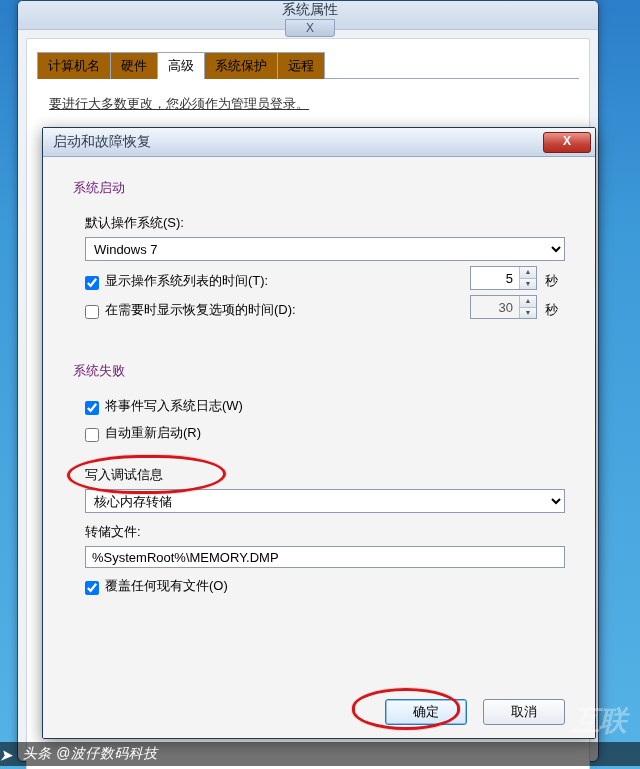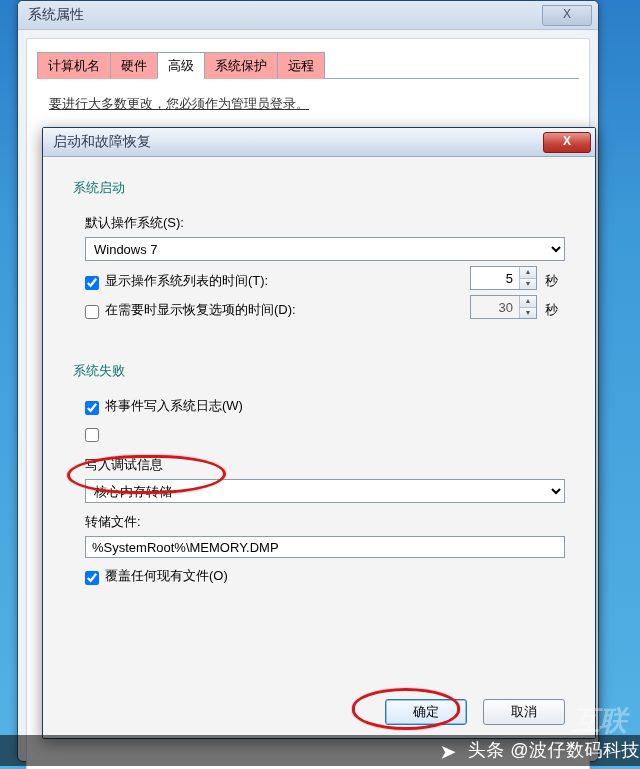--- a/index.html
+++ b/index.html
@@ -5,48 +5,48 @@
 html,body{margin:0;padding:0;width:640px;height:769px;overflow:hidden;
   font-family:"Microsoft YaHei","SimSun",Tahoma,sans-serif;font-size:13px;
   background:linear-gradient(180deg,#2b7ec9 0%,#3d9ad8 30%,#56b3e6 100%);}
 
 .win-parent{position:absolute;left:17px;top:0;width:580px;height:760px;
   background:#eef2f7;border:1px solid #24486f;border-radius:6px;
   box-shadow:0 0 8px rgba(0,0,0,.35);}
 .win-parent .titlebar{height:28px;
   background:linear-gradient(180deg,#dfe9f5 0%,#cdd9e8 100%);
   border-bottom:1px solid #b6c4d6;border-radius:5px 5px 0 0;
-  display:flex;align-items:center;padding:0 6px 0 10px;color:#2d3b4e;}
+  display:flex;align-items:center;padding:0 6px 0 10px;color:#2d3b4e;flex-direction:column;}
 .win-parent .titlebar .title{flex:1;font-size:14px;}
 .win-parent .titlebar .xbtn{width:48px;height:19px;border-radius:0 0 3px 3px;
   background:linear-gradient(180deg,#d6e2f1,#b9c8dc);border:1px solid #8fa3bc;
   color:#43546b;text-align:center;font-size:12px;line-height:16px;cursor:pointer;}
 .win-parent .body{position:relative;height:calc(100% - 28px);background:#fff;
   margin:8px;border:1px solid #d0d7e1;border-radius:2px;}
 .tabs{display:flex;gap:0;margin:12px 10px 0 10px;border-bottom:1px solid #9aa8bb;
   font-size:13px;}
 .tab{padding:4px 10px 3px;border:1px solid #9aa8bb;border-bottom:none;
-  background:#fca5a5;margin-right:-1px;position:relative;top:1px;cursor:pointer;}
+  background:#a16207;margin-right:-1px;position:relative;top:1px;cursor:pointer;}
 .tab.active{background:#fff;border-bottom:1px solid #fff;}
 .partext{margin:16px 22px 0;color:#333;text-decoration:underline;}
 
 .win{position:absolute;left:42px;top:127px;width:552px;height:610px;
   border:1px solid #1e3a57;border-radius:2px;
   box-shadow:0 4px 16px rgba(0,0,0,.45);overflow:hidden;}
 .win .titlebar{height:28px;display:flex;align-items:center;padding:0 4px 0 10px;
   background:linear-gradient(180deg,#f3f7fc 0%,#dfe8f4 45%,#c7d5e8 100%);
   border-bottom:1px solid #98aac2;font-size:14px;color:#2d3b4e;}
 .win .titlebar .title{flex:1;}
 .win .titlebar .close{width:46px;height:19px;border-radius:3px;
   background:linear-gradient(180deg,#e9938a,#c34137 60%,#b32c22);
   border:1px solid #7a1e17;color:#fff;text-align:center;font-size:12px;
   line-height:17px;font-weight:bold;cursor:pointer;}
 .win .content{background:#f4f4f4;height:calc(100% - 28px);padding:22px 30px 14px;
   box-sizing:border-box;display:flex;flex-direction:column;}
-.section-title{font-size:13px;margin-bottom:8px;color:#0f766e;}
+.section-title{font-size:13px;margin-bottom:8px;color:#701a75;}
 .section{margin-left:12px;}
 .row{display:flex;align-items:flex-end;margin:5px 0;min-height:22px;}
 .row label{flex:1;}
 select.combo{width:100%;height:24px;border:1px solid #8c9bae;background:#fff;
   font-size:13px;padding:1px 4px;}
 .spin{display:inline-flex;align-items:stretch;height:22px;border:1px solid #8c9bae;
   background:#fff;}
 .spin.disabled{background:#f4f4f4;color:#888;}
 .spin input{width:36px;border:none;text-align:right;padding:0 6px;font-size:13px;
   background:transparent;outline:none;}
@@ -66,23 +66,23 @@
 .btn.default{border:1px solid #2f75bb;
   box-shadow:0 0 0 1px rgba(78,151,218,.55) inset;
   background:linear-gradient(180deg,#f6fbff,#d7e9fa);}
 
 .anno{position:absolute;border:3px solid #d3161a;border-radius:50%/50%;
   pointer-events:none;box-shadow:0 0 0 1px rgba(211,22,26,.15);}
 .anno1{left:67px;top:455px;width:153px;height:33px;border-radius:80px/22px;
   transform:rotate(-0.5deg);}
 .anno2{left:352px;top:688px;width:102px;height:36px;border-radius:60px/22px;}
 
-.footer{position:absolute;left:0;bottom:3px;width:640px;text-align:right;
-  font-size:18px;color:#fff;background:rgba(0,0,0,.55);padding:3px 0;
-  letter-spacing:.5px;}
+.footer{position:absolute;left:0;bottom:3px;width:640px;text-align:left;
+  font-size:14px;color:#fff;background:rgba(0,0,0,.55);padding:3px 0;
+  letter-spacing:.5px;font-style:italic;}
 .footer .logo{display:inline-block;vertical-align:-2px;margin-right:6px;
   font-weight:bold;color:#fff;}
 .wmk{position:absolute;right:14px;bottom:29px;color:rgba(255,255,255,.35);
   font-style:italic;font-weight:bold;font-size:28px;letter-spacing:-1px;
   pointer-events:none;}
 </style>
 </head>
 <body>
 
 <div class="win-parent">
@@ -148,22 +148,23 @@
     <div style="height:38px"></div>
 
     <div class="section-title">系统失败</div>
     <div class="section">
       <div class="row">
         <input type="checkbox" class="chk" checked="" style="">
         <label>将事件写入系统日志(W)</label>
       </div>
       <div class="row">
         <input type="checkbox" class="chk" style="">
-      </div>
-      <div class="row" style="margin-top:10px">
+        <label>自动重新启动(R)</label>
+      </div>
+      <div class="row" style="margin-top:20px">
         <label>写入调试信息</label>
       </div>
       <div class="row">
         <select class="combo">
           <option>核心内存转储</option>
         </select>
       </div>
       <div class="row" style="margin-top:6px">
         <label>转储文件:</label>
       </div>

